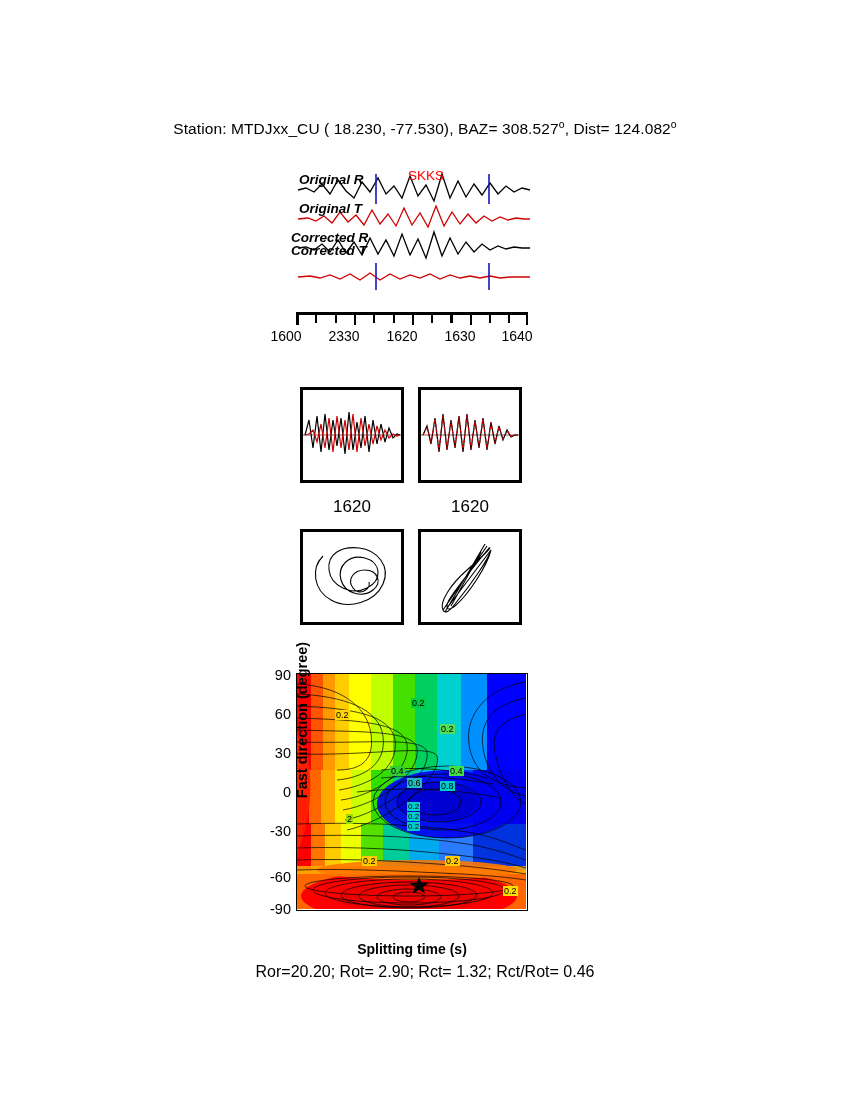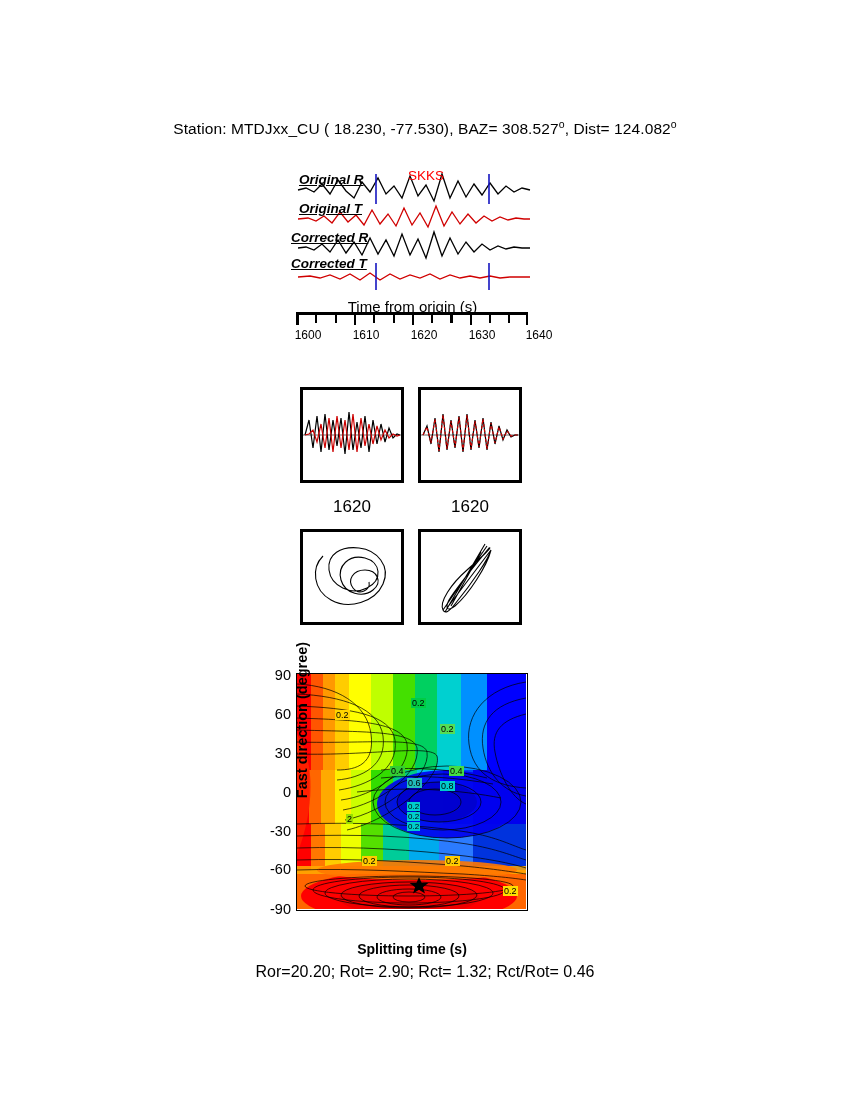--- a/index.html
+++ b/index.html
@@ -39,27 +39,26 @@
     left: 290px;
     top: 168px;
     width: 245px;
     height: 200px;
   }
   .trace-label {
     position: absolute;
     font-size: 13.5px;
     font-weight: bold;
     font-style: italic;
-    text-decoration: underline;
     white-space: nowrap;
   }
   #lbl-or { left: 9px;  top: 4px; }
   #lbl-ot { left: 9px;  top: 33px; }
   #lbl-cr { left: 1px;  top: 62px; }
-  #lbl-ct { left: 1px;  top: 88px; text-align: right; }
+  #lbl-ct { left: 1px;  top: 75px; text-align: right; }
 
   #skks-label {
     position: absolute;
     left: 118px; top: 0px;
     color: #ff0000;
     font-size: 13.5px;
     font-weight: normal;
   }
 
   #timeaxis-label {
@@ -88,25 +87,25 @@
   #axis1 .tick {
     position: absolute;
     top: 0;
     width: 2.2px;
     height: 11px;
     background: #000;
   }
   #axis1 .tickmaj { height: 13px; width: 2.6px; }
   #axis1lab {
     position: absolute;
-    left: 282px;
+    left: 260px;
     top: 328px;
     width: 290px;
     height: 22px;
-    font-size: 12px;
+    font-size: 14px;
   }
   #axis1lab span {
     position: absolute;
     top: 0;
     transform: translateX(-50%);
   }
 
   
   .sbox {
     position: absolute;
@@ -244,42 +243,41 @@
       <line x1="199" y1="95" x2="199" y2="122" stroke="#1515c0" stroke-width="1.6"></line>
     </svg>
 
     <div class="trace-label" id="lbl-or">Original R</div>
     <div class="trace-label" id="lbl-ot">Original T</div>
     <div class="trace-label" id="lbl-cr">Corrected R</div>
     <div class="trace-label" id="lbl-ct">Corrected T</div>
     <div id="skks-label">SKKS</div>
   </div>
 
-  <div id="timeaxis-label">Time from origin (s)</div>
 
   <div id="axis1">
     <div class="axline"></div>
     <div class="tick tickmaj" style="left:0px"></div>
     <div class="tick" style="left:19.3px"></div>
     <div class="tick" style="left:38.6px"></div>
     <div class="tick tickmaj" style="left:57.9px"></div>
     <div class="tick" style="left:77.2px"></div>
     <div class="tick" style="left:96.5px"></div>
     <div class="tick tickmaj" style="left:115.8px"></div>
     <div class="tick" style="left:135.1px"></div>
     <div class="tick" style="left:154.4px"></div>
     <div class="tick tickmaj" style="left:173.7px"></div>
     <div class="tick" style="left:193px"></div>
     <div class="tick" style="left:212.3px"></div>
     <div class="tick tickmaj" style="left:229.5px"></div>
   </div>
 
   <div id="axis1lab">
     <span style="left:26px">1600</span>
-    <span style="left:84px">1610</span>
+    <span style="left:84px">2330</span>
     <span style="left:142px">1620</span>
     <span style="left:200px">1630</span>
     <span style="left:257px">1640</span>
   </div>
 
   <div class="sbox" id="sbox1">
     <svg width="98" height="90" viewBox="0 0 98 90">
       <line x1="0" y1="45" x2="98" y2="45" stroke="#000" stroke-width="0.6"></line>
       <path fill="none" stroke="#000000" stroke-width="1.2" d="M2,45 L6,30 10,58 14,26 18,62 22,24 26,60 30,30 34,56 38,28 42,64 46,22 50,60 54,32 58,58 62,26 66,62 70,30 74,54 78,34 82,52 86,38 90,48 94,44 97,45"></path>
       <path fill="none" stroke="#cc0000" stroke-width="1.2" d="M2,45 L6,44 10,40 14,52 18,34 22,58 26,28 30,62 34,26 38,58 42,30 46,60 50,24 54,62 58,28 62,56 66,34 70,54 74,36 78,50 82,40 86,48 90,44 94,46 97,45"></path>
@@ -435,21 +433,21 @@
   </div>
 
   <div id="ylab">Fast direction (degree)</div>
 
   <div id="ytickwrap">
     <span style="top:8px">90</span>
     <span style="top:47px">60</span>
     <span style="top:86px">30</span>
     <span style="top:125px">0</span>
     <span style="top:164px">-30</span>
-    <span style="top:202px">-60</span>
+    <span style="top:210px">-60</span>
     <span style="top:242px">-90</span>
   </div>
 
 
   <div id="xlab">Splitting time (s)</div>
 
   <div id="footer">Ror=20.20; Rot= 2.90; Rct= 1.32; Rct/Rot= 0.46</div>
 
 </div>
 

